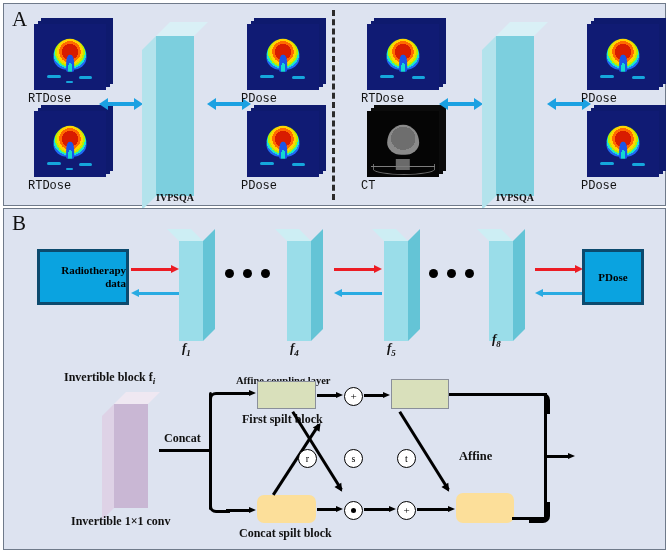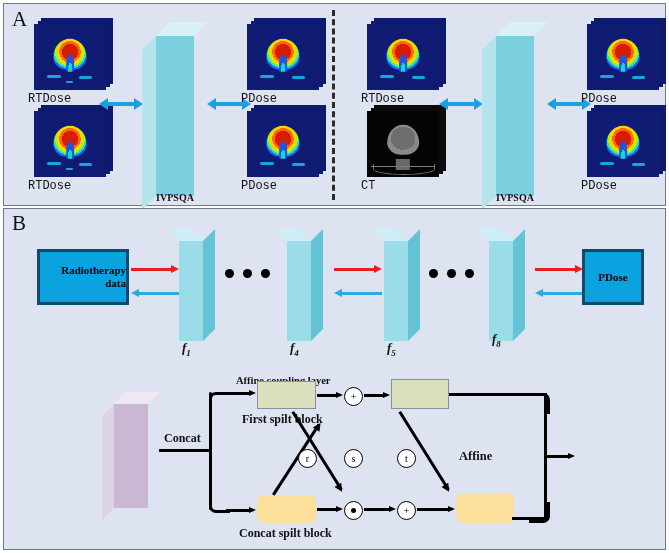--- a/index.html
+++ b/index.html
@@ -351,26 +351,30 @@
         <span class="bar"></span>
         <span class="head"></span>
       </div>
     <div class="arr blue rev" style="left:531px;top:80px;width:48px;">
         <span class="bar"></span>
         <span class="head"></span>
       </div>
 
     <div class="box" style="left:578px;top:40px;width:62px;height:56px;">PDose</div>
 
+    <div class="btxt" style="left:60px;top:161px;font-size:12px;">
+      <span>Invertible block f</span><sub style="font-style:italic;font-size:9px;">i</sub>
+    </div>
 
     <div class="slab slabP" style="left:98px;top:183px;width:46px;height:116px;">
       <div class="face-side"></div>
         <div class="face-top"></div>
         <div class="face-front"></div>
     </div>
+    <div class="btxt" style="left:67px;top:305px;font-size:12px;">Invertible 1×1 conv</div>
 
     <div class="btxt" style="left:160px;top:222px;font-size:12px;">Concat</div>
     <div class="blk" style="left:155px;top:240px;width:52px;height:3.2px;"></div>
 
     <div class="blk" style="left:205px;top:183px;width:3.2px;height:118px;border-radius:2px;"></div>
     <div class="hook" style="left:205px;top:183px;width:18px;height:18px;border-right:none;border-bottom:none;border-radius:7px 0 0 0;"></div>
     <div class="hook" style="left:205px;top:283px;width:18px;height:18px;border-right:none;border-top:none;border-radius:0 0 0 7px;"></div>
 
     <div class="barrow" style="left:222px;top:180.5px;width:30px;">
         <span class="bar"></span>

